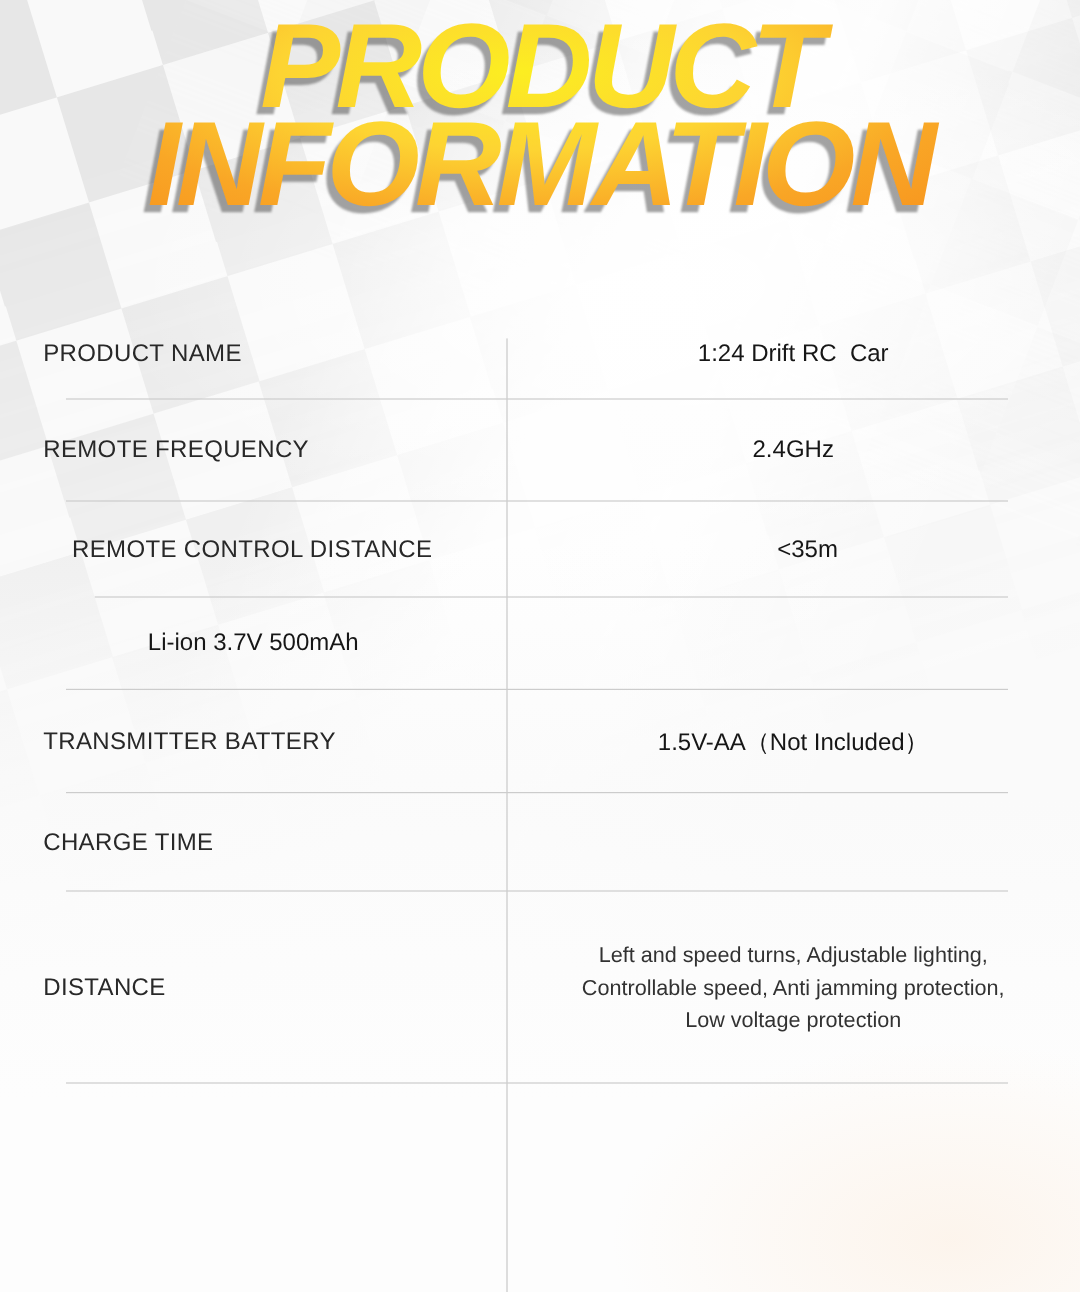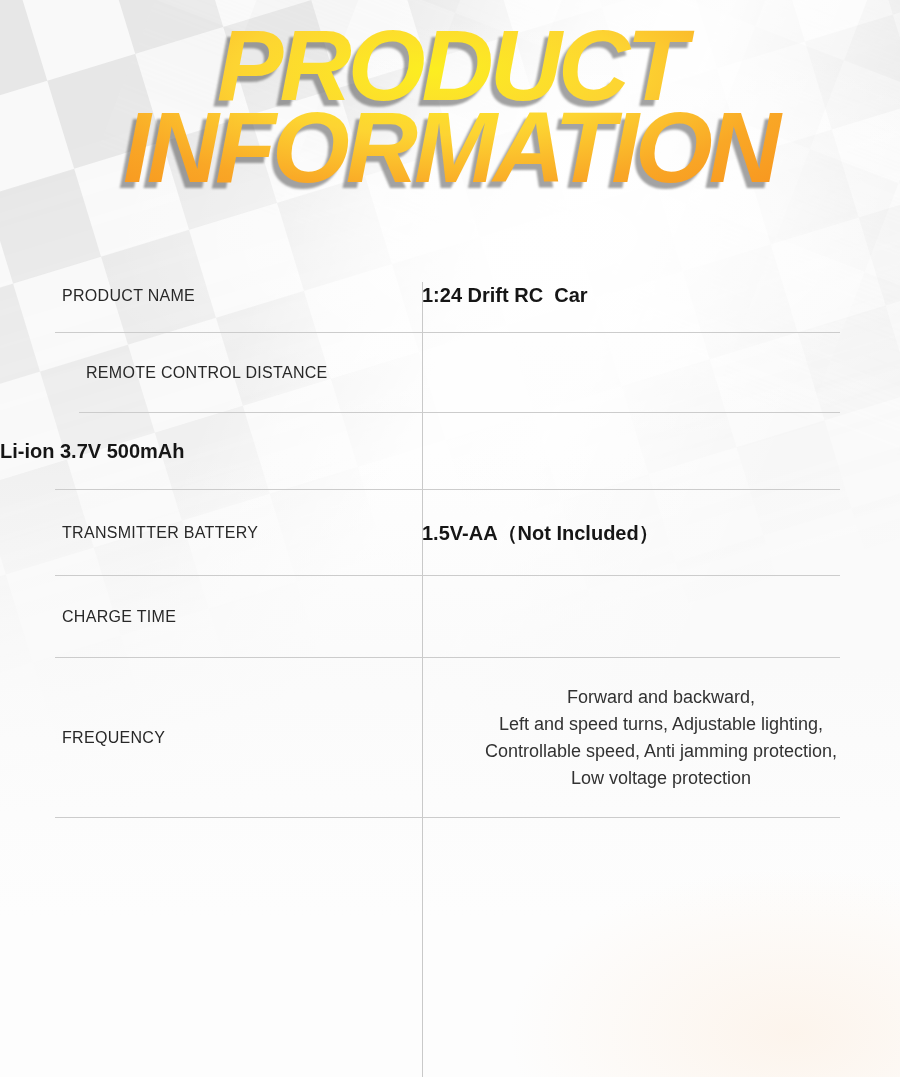--- a/index.html
+++ b/index.html
@@ -48,21 +48,21 @@
   .bg-fade {
     inset: 0;
     background:
       radial-gradient(45% 22% at 88% 96%, rgba(250,205,160,0.18), rgba(250,205,160,0) 70%),
       linear-gradient(to bottom, rgba(250,250,250,0) 42%, rgba(250,250,250,0.82) 62%, rgba(252,252,252,0.97) 75%, rgba(253,253,253,1) 85%);
   }
 
   
   .title {
     position: absolute;
-    top: 24px; left: 0; right: 0;
+    top: 14px; left: 0; right: 0;
     text-align: center;
     font-weight: bold;
     font-style: italic;
     line-height: 0.82;
     letter-spacing: -4px;
     filter: drop-shadow(-5px 6px 1px rgba(72,72,72,0.5));
     background: radial-gradient(ellipse 58% 105% at 48% 28%, #fcee21 0%, #fdd432 38%, #f9a726 70%, #f7931e 100%);
     -webkit-background-clip: text;
     background-clip: text;
     -webkit-text-fill-color: transparent;
@@ -91,29 +91,29 @@
     position: absolute;
     left: 55px; right: 60px; bottom: 0;
     height: 1px;
     background: #cccccc;
   }
   .r1 { height: 75px; } .r2 { height: 85px; } .r3 { height: 82px; }
   .r4 { height: 80px; margin-left: 24px; } .r5 { height: 77px; } .r6 { height: 86px; }
   .r7 { height: 78px; } .r8 { height: 82px; } .r9 { height: 160px; }
 
   .spec-label {
-    padding-left: 62px;
-    font-size: 16px;
+    padding-left: 36px;
+    font-size: 20px;
     letter-spacing: 0.3px;
     color: #282828;
   }
   .spec-value {
-    text-align: left;
+    text-align: center;
     font-size: 20px;
-    font-weight: bold;
+    font-weight: normal;
     color: #161616;
     white-space: pre-wrap;
   }
   .spec-value-multiline {
     text-align: center;
     font-size: 18px;
     font-weight: normal;
     line-height: 27px;
     color: #323232;
   }
@@ -134,44 +134,48 @@
   </h1>
 
   <div class="spec-table">
     <div class="vline"></div>
 
     <div class="row r1">
       <div class="spec-label">PRODUCT NAME</div>
       <div class="spec-value">1:24 Drift RC  Car</div>
     </div>
 
+    <div class="row r2">
+      <div class="spec-label">REMOTE FREQUENCY</div>
+      <div class="spec-value">2.4GHz</div>
+    </div>
 
 
     <div class="row r4">
       <div class="spec-label">REMOTE CONTROL DISTANCE</div>
+      <div class="spec-value">&lt;35m</div>
     </div>
 
     <div class="row r5">
       <div class="spec-value">Li-ion 3.7V 500mAh</div>
     </div>
 
     <div class="row r6">
       <div class="spec-label">TRANSMITTER BATTERY</div>
       <div class="spec-value">1.5V-AA（Not Included）</div>
     </div>
 
 
     <div class="row r8">
       <div class="spec-label">CHARGE TIME</div>
     </div>
 
     <div class="row r9">
-      <div class="spec-label">FREQUENCY</div>
+      <div class="spec-label">DISTANCE</div>
       <div class="spec-value-multiline">
-        <div>Forward and backward,</div>
         <div>Left and speed turns, Adjustable lighting,</div>
         <div>Controllable speed, Anti jamming protection,</div>
         <div>Low voltage protection</div>
       </div>
     </div>
   </div>
 
 </div>
 
 </body></html>

